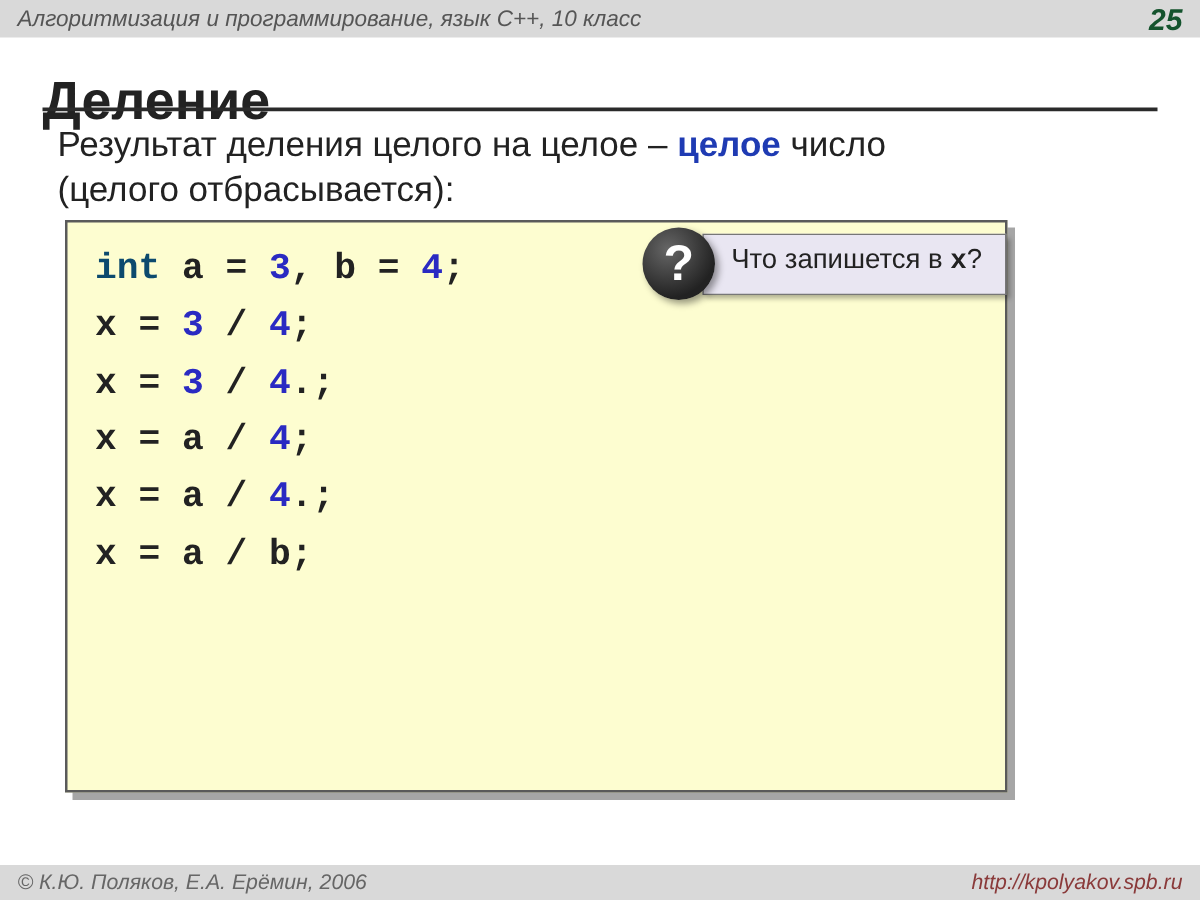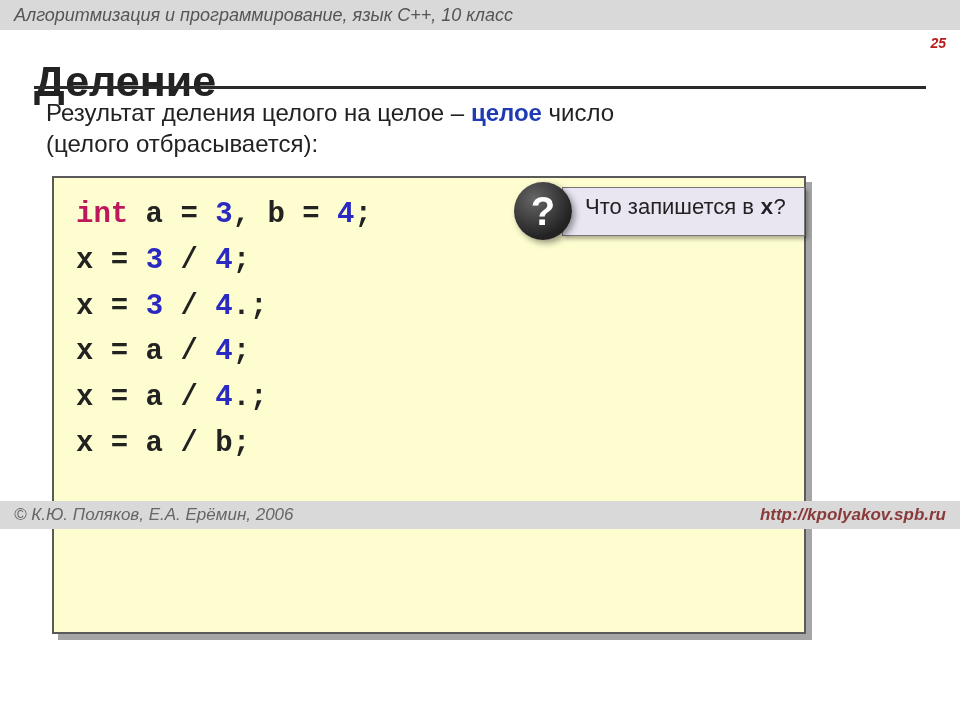--- a/index.html
+++ b/index.html
@@ -5,45 +5,44 @@
   * { box-sizing: border-box; margin: 0; padding: 0; }
   html, body { width: 960px; height: 720px; }
   body {
     font-family: Arial, Helvetica, sans-serif;
     background: #ffffff;
     position: relative;
   }
   .slide {
     position: relative;
     width: 960px;
-    height: 529px;
+    height: 720px;
     background: #ffffff;
   }
   .top-bar {
     position: absolute;
     left: 0; top: 0;
     width: 100%;
     height: 30px;
     background: #d9d9d9;
     display: flex;
     align-items: center;
     padding: 0 14px;
     font-size: 18px;
     font-style: italic;
     color: #555;
   }
   .page-num {
     position: absolute;
     right: 14px;
     top: 3px;
-    font-size: 14px;
+    font-size: 24px;
     font-weight: bold;
     font-style: italic;
-    color: #b91c1c;
-    margin-top: 32px;
+    color: #14532d;
   }
   .title {
     position: absolute;
     left: 34px;
     top: 57px;
     font-size: 43px;
     font-weight: bold;
     color: #222;
   }
   .title-underline {
@@ -51,21 +50,21 @@
     left: 34px;
     top: 86px;
     width: 892px;
     height: 3px;
     background: #2a2a2a;
   }
   .desc {
     position: absolute;
     left: 46px;
     top: 98px;
-    font-size: 24px;
+    font-size: 28px;
     color: #222;
     line-height: 1.28;
   }
   .desc .em {
     color: #1f3bb3;
     font-weight: bold;
   }
   .code-box {
     position: absolute;
     left: 52px;
@@ -75,21 +74,21 @@
     background: #fdfdd0;
     border: 2px solid #5a5a5a;
     box-shadow: 6px 6px 0 rgba(0,0,0,0.35);
     padding: 14px 22px;
     font-family: "Courier New", monospace;
     font-size: 29px;
     font-weight: bold;
     line-height: 1.58;
     color: #222;
   }
-  .code-box .kw { color: #be185d; font-weight: bold; }
+  .code-box .kw { color: #0c4a6e; font-weight: bold; }
   .code-box .num { color: #2a2ac2; font-weight: bold; }
   .code-box .fn { color: #158a2a; font-weight: bold; }
   .callout {
     position: absolute;
     left: 514px;
     top: 182px;
     display: flex;
     align-items: center;
     z-index: 5;
   }
@@ -131,21 +130,21 @@
     height: 28px;
     background: #d9d9d9;
     display: flex;
     align-items: center;
     justify-content: space-between;
     padding: 0 14px;
     font-size: 17px;
     font-style: italic;
     color: #666;
   }
-  .bottom-bar .link { color: #8a3a3a; font-style: italic; font-weight: bold; }
+  .bottom-bar .link { color: #8a3a3a; font-style: italic; }
 </style>
 </head>
 <body>
 
 <div class="slide">
 
   <div class="top-bar">
     <span>Алгоритмизация и программирование, язык  C++, 10 класс</span>
     <span class="page-num">25</span>
   </div>

